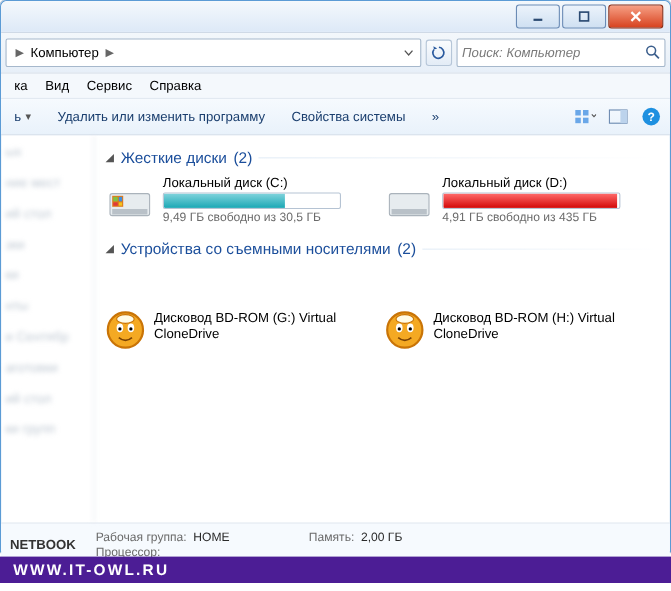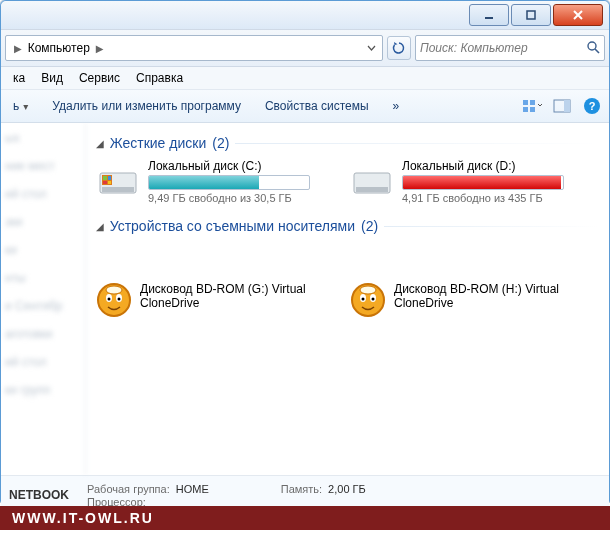--- a/index.html
+++ b/index.html
@@ -32,42 +32,42 @@
   
   .body{display:flex;height:352px;}
   .sidebar{width:76px;border-right:1px solid #e3e9f0;padding:8px 4px;color:#bfc8d2;font-size:12px;display:flex;flex-direction:column;gap:14px;filter:blur(2.5px);}
   .sidebar div{white-space:nowrap;}
   .content{flex:1;padding:8px 10px;overflow:hidden;}
   .group-header{display:flex;align-items:center;gap:6px;color:#1b4e9b;font-size:14px;margin:4px 0 8px 0;}
   .group-header .tri{font-size:10px;color:#555;}
   .group-header .count{color:#1b4e9b;}
   .group-header .rule{flex:1;height:1px;background:linear-gradient(to right,#e2ecf6, #fff);}
   .drive-row{display:flex;gap:24px;margin-bottom:14px;}
-  .drive{display:flex;gap:8px;width:230px;}
+  .drive{display:flex;gap:8px;width:230px;align-items:center;}
   .drive-icon{width:44px;height:40px;flex:none;}
   .drive-info{flex:1;display:flex;flex-direction:column;gap:2px;}
   .drive-name{font-size:12px;color:#000;}
   .bar{width:160px;height:13px;border:1px solid #b5c3d3;border-radius:2px;background:#fff;position:relative;overflow:hidden;}
   .bar-fill{position:absolute;left:0;top:0;bottom:0;}
   .bar-fill.teal{background:linear-gradient(#7fd3dc,#1ba8b5);}
   .bar-fill.red{background:linear-gradient(#ff6a6a,#d30808);}
   .drive-free{font-size:11px;color:#6b6b6b;}
   .removable-row{display:flex;gap:24px;}
   .removable{display:flex;gap:8px;width:230px;align-items:flex-start;margin-top:40px;}
   .rem-icon{width:36px;height:36px;flex:none;}
   .rem-name{font-size:12px;}
   
   .status{height:34px;border-top:1px solid #e3e9f0;background:#f6fafe;display:flex;align-items:center;padding:2px 8px;font-size:11px;color:#555;gap:6px;}
   .status .label{color:#6b6b6b;}
   .status .val{color:#2a2a2a;}
   .status-col{display:flex;flex-direction:column;gap:1px;}
   .status-col .row{display:flex;gap:6px;margin-left:12px;}
   .status-name{font-size:12px;color:#333;font-weight:bold;}
   
-  .wm{position:absolute;left:0;right:0;top:506px;height:24px;background:#7f1d1d;color:#fff;font-family:Arial,sans-serif;font-weight:bold;letter-spacing:2px;display:flex;align-items:center;padding-left:12px;font-size:14px;}
+  .wm{position:absolute;left:0;right:0;top:506px;height:24px;background:#4c1d95;color:#fff;font-family:Arial,sans-serif;font-weight:bold;letter-spacing:2px;display:flex;align-items:center;padding-left:12px;font-size:14px;}
 </style>
 </head>
 <body>
 
 <div class="window">
 
   <div class="titlebar">
     <div class="win-controls">
       <div class="win-btn">
         <svg width="12" height="12">

